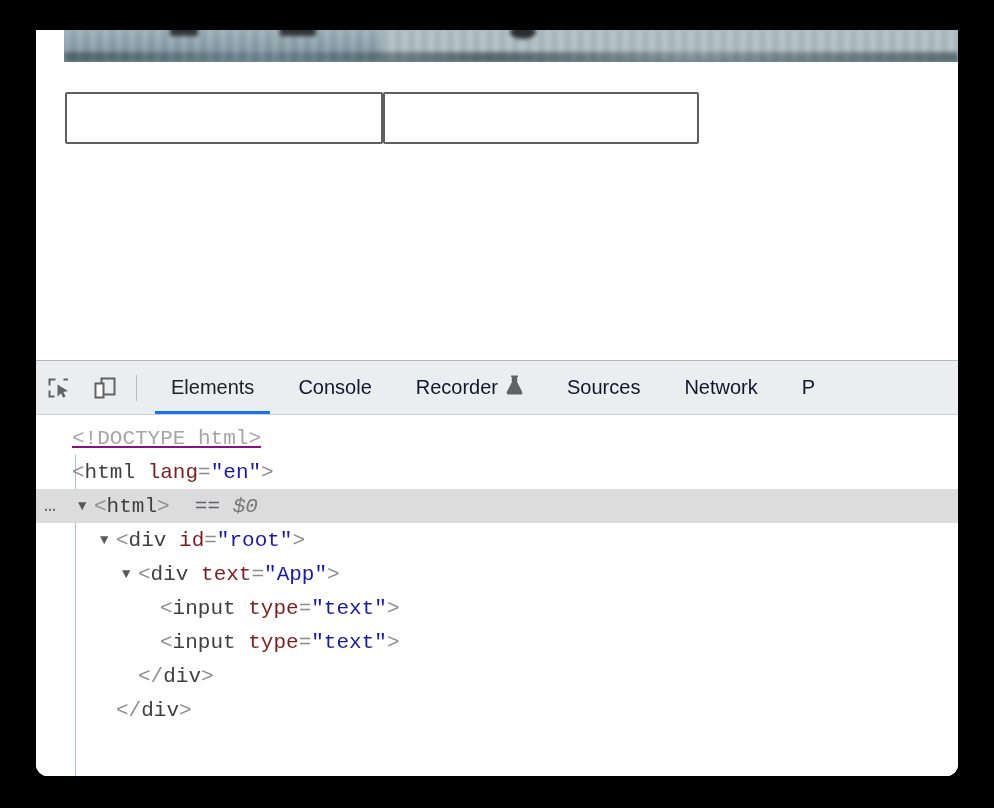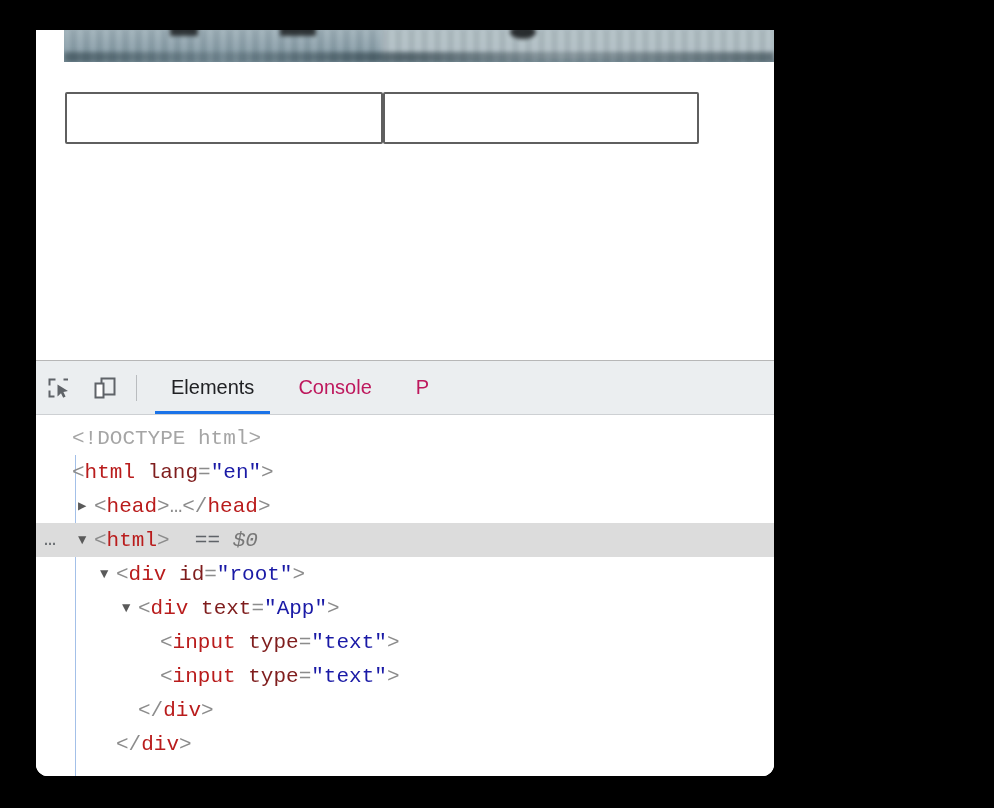--- a/index.html
+++ b/index.html
@@ -10,21 +10,21 @@
     background: #000000;
     overflow: hidden;
     font-family: "Liberation Sans", sans-serif;
   }
 
   
   #window-shell {
     position: absolute;
     left: 36px;
     top: 30px;
-    width: 738px;
+    width: 922px;
     height: 746px;
     background: #ffffff;
     border-radius: 0 0 12px 12px;
     overflow: hidden;
     padding-left: 28px;
   }
 
   
   #browser-chrome-strip {
     position: relative;
@@ -133,21 +133,21 @@
     display: flex;
     align-items: stretch;
     height: 100%;
   }
   .dt-tab {
     display: flex;
     align-items: center;
     gap: 8px;
     padding: 0 22px;
     font-size: 20px;
-    color: #be185d;
+    color: #0f172a;
     cursor: pointer;
     position: relative;
     white-space: nowrap;
   }
   .dt-tab.active { color: #202124; }
   .dt-tab.active::after {
     content: "";
     position: absolute;
     left: 6px; right: 6px; bottom: 0;
     height: 3px;
@@ -183,21 +183,21 @@
     font-size: 20px;
   }
   .twisty {
     display: inline-block;
     width: 16px;
     color: #5a5a5a;
     font-size: 14px;
     vertical-align: 2px;
   }
   .doctype   { color: #a5a5a5; }
-  .tag       { color: #b91c1c; }
+  .tag       { color: #404040; }
   .punct     { color: #8c8c8c; }
   .attr-name { color: #7f1d1d; }
   .attr-val  { color: #1a1aa6; }
   .dollar    { color: #787878; font-style: italic; }
   .eq-marker { color: #5f6368; }
 
   #tree-guideline {
     position: absolute;
     left: 39px;
     top: 40px;
@@ -250,31 +250,44 @@
       <div id="toolbar-divider"></div>
 
       <div id="devtools-tabs">
         <div class="dt-tab active">
           <span>Elements</span>
         </div>
         <div class="dt-tab">
           <span>Console</span>
         </div>
         <div class="dt-tab">
+          <span>Recorder</span>
+          <span class="flask-icon">
+            <svg width="17" height="20" viewBox="0 0 17 20" aria-hidden="true">
+              <path d="M5 1.2h7M6.6 1.2v6.2L1.6 17.2a1 1 0 0 0 .9 1.5h12a1 1 0 0 0 .9-1.5L10.4 7.4V1.2" fill="#5f6368" stroke="#5f6368" stroke-width="1.6" stroke-linejoin="round"></path>
+            </svg>
+          </span>
+        </div>
+        <div class="dt-tab">
+          <span>Sources</span>
+        </div>
+        <div class="dt-tab">
+          <span>Network</span>
+        </div>
+        <div class="dt-tab">
           <span>P</span>
         </div>
       </div>
     </div>
 
     <div id="dom-tree">
       <div id="tree-guideline"></div>
       <div id="dom-rows">
-          <div class="dom-row" style="padding-left: 20px;"><span class="twisty"> </span><span class="doctype">&lt;!DOCTYPE html&gt;</span></div>
+          <div class="dom-row" style="padding-left: 20px; text-decoration: underline;"><span class="twisty"> </span><span class="doctype">&lt;!DOCTYPE html&gt;</span></div>
           <div class="dom-row" style="padding-left: 20px;"><span class="twisty"> </span><span class="punct">&lt;</span><span class="tag">html</span><span> </span><span class="attr-name">lang</span><span class="punct">=</span><span class="attr-val">"en"</span><span class="punct">&gt;</span></div>
-          <div class="dom-row" style="padding-left: 42px;"><span class="twisty">▶</span><span class="punct">&lt;</span><span class="tag">head</span><span class="punct">&gt;</span><span class="punct">…</span><span class="punct">&lt;/</span><span class="tag">head</span><span class="punct">&gt;</span></div>
           <div class="dom-row selected" style="padding-left: 42px;"><span class="ellipsis-badge">…</span><span class="twisty">▼</span><span class="punct">&lt;</span><span class="tag">html</span><span class="punct">&gt;</span><span>  </span><span class="eq-marker">==</span><span> </span><span class="dollar">$0</span></div>
           <div class="dom-row" style="padding-left: 64px;"><span class="twisty">▼</span><span class="punct">&lt;</span><span class="tag">div</span><span> </span><span class="attr-name">id</span><span class="punct">=</span><span class="attr-val">"root"</span><span class="punct">&gt;</span></div>
           <div class="dom-row" style="padding-left: 86px;"><span class="twisty">▼</span><span class="punct">&lt;</span><span class="tag">div</span><span> </span><span class="attr-name">text</span><span class="punct">=</span><span class="attr-val">"App"</span><span class="punct">&gt;</span></div>
           <div class="dom-row" style="padding-left: 108px;"><span class="twisty"> </span><span class="punct">&lt;</span><span class="tag">input</span><span> </span><span class="attr-name">type</span><span class="punct">=</span><span class="attr-val">"text"</span><span class="punct">&gt;</span></div>
           <div class="dom-row" style="padding-left: 108px;"><span class="twisty"> </span><span class="punct">&lt;</span><span class="tag">input</span><span> </span><span class="attr-name">type</span><span class="punct">=</span><span class="attr-val">"text"</span><span class="punct">&gt;</span></div>
           <div class="dom-row" style="padding-left: 86px;"><span class="twisty"> </span><span class="punct">&lt;/</span><span class="tag">div</span><span class="punct">&gt;</span></div>
           <div class="dom-row" style="padding-left: 64px;"><span class="twisty"> </span><span class="punct">&lt;/</span><span class="tag">div</span><span class="punct">&gt;</span></div>
         </div>
     </div>
 

